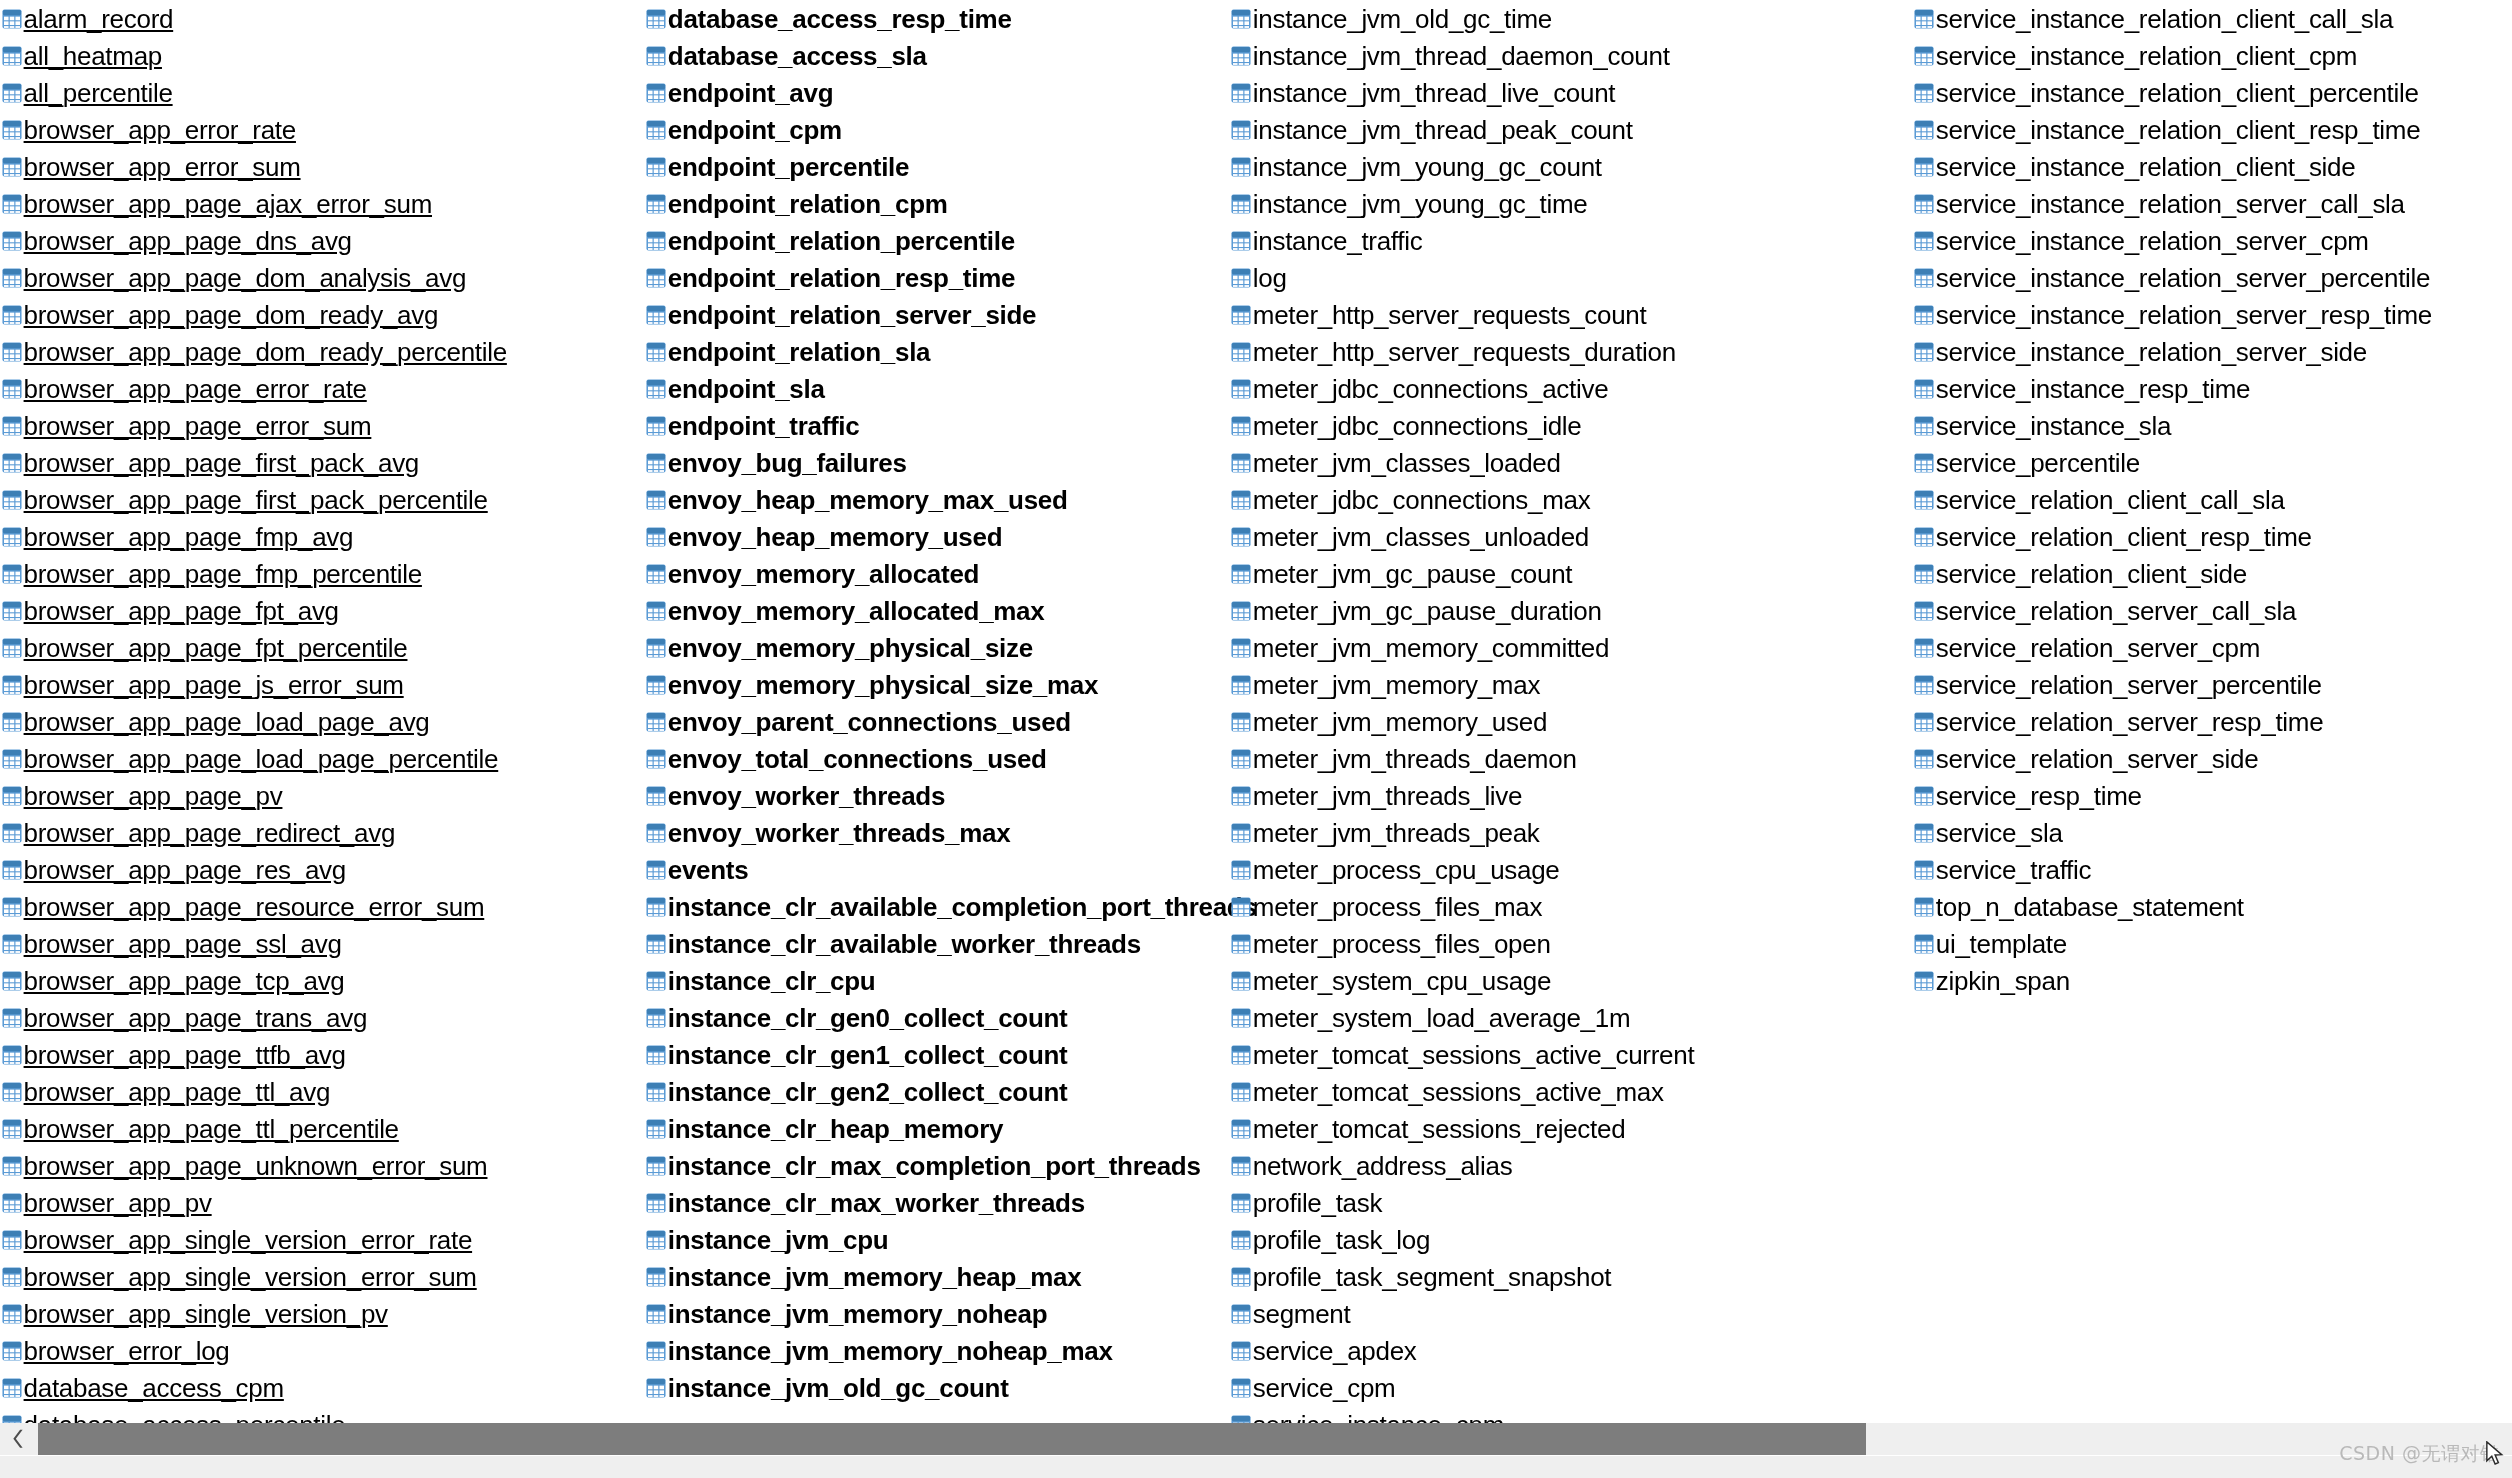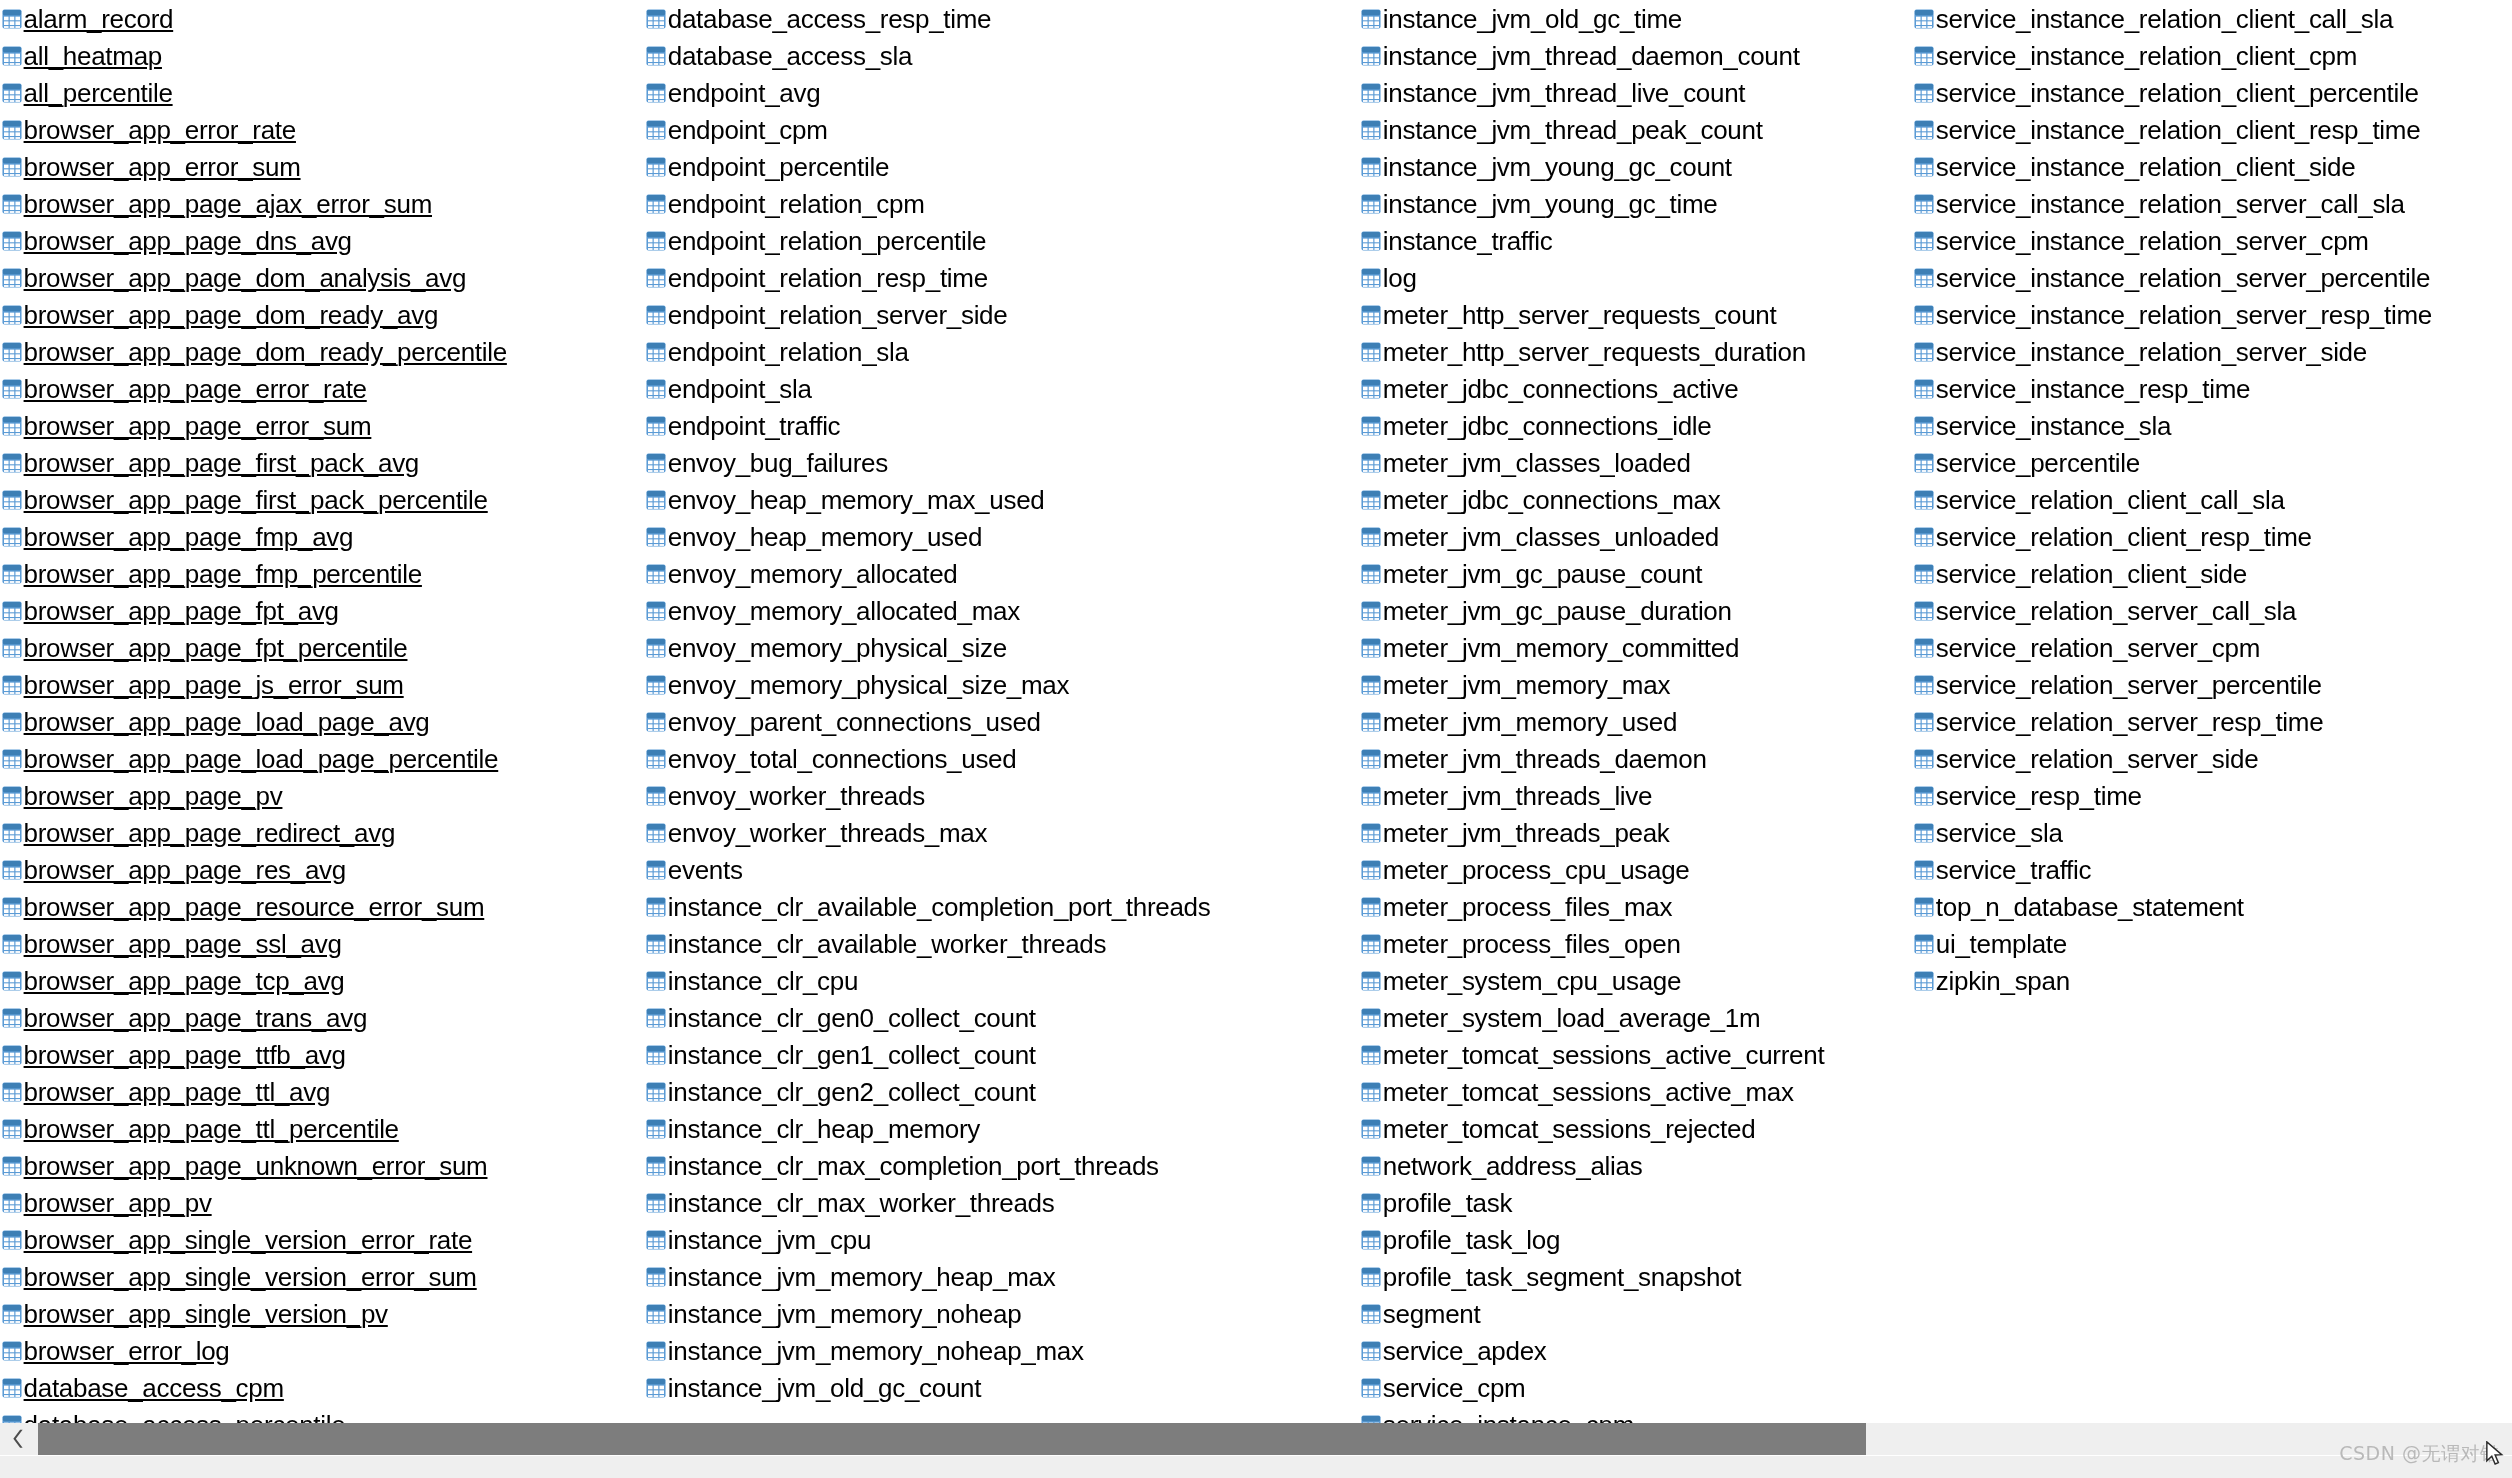--- a/index.html
+++ b/index.html
@@ -25,22 +25,22 @@
     background: #ffffff;
   }
 
   .column {
     position: absolute;
     top: 0;
     overflow: hidden;
     white-space: nowrap;
   }
   #column-1 { left: 1.8px;    width: 644px; text-decoration: underline; }
-  #column-2 { left: 646px;  width: 647px; }
-  #column-3 { left: 1361px; width: 647px; }
+  #column-2 { left: 646px;  width: 647px; font-weight: bold; }
+  #column-3 { left: 1231px; width: 647px; }
   #column-4 { left: 1914px; width: 573px; }
 
   .list-item {
     height: 37px;
     display: flex;
     align-items: center;
     white-space: nowrap;
     overflow: hidden;
     cursor: default;
   }

